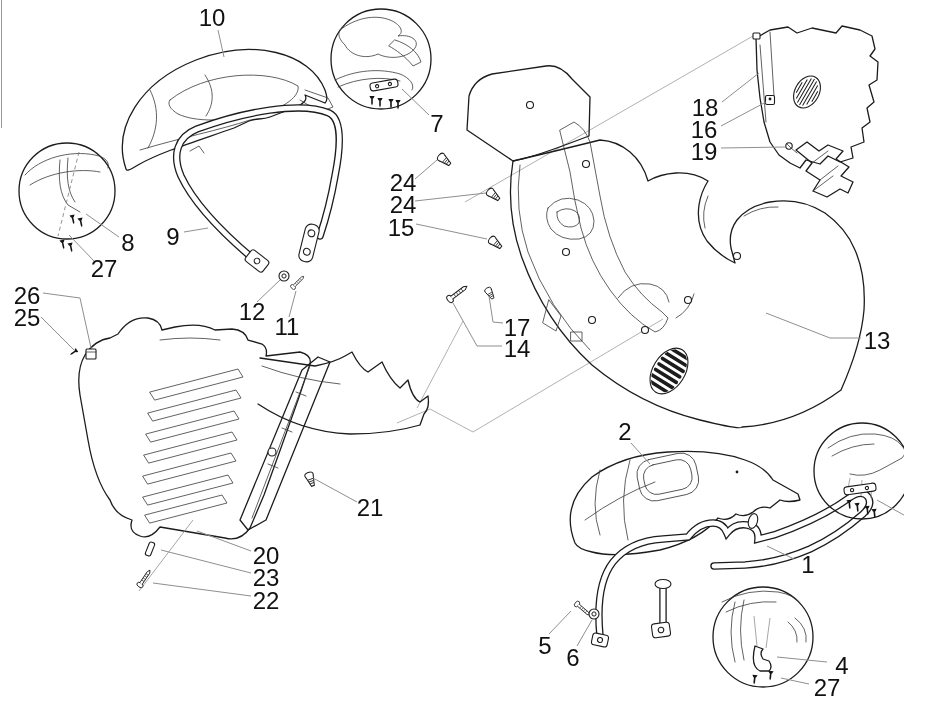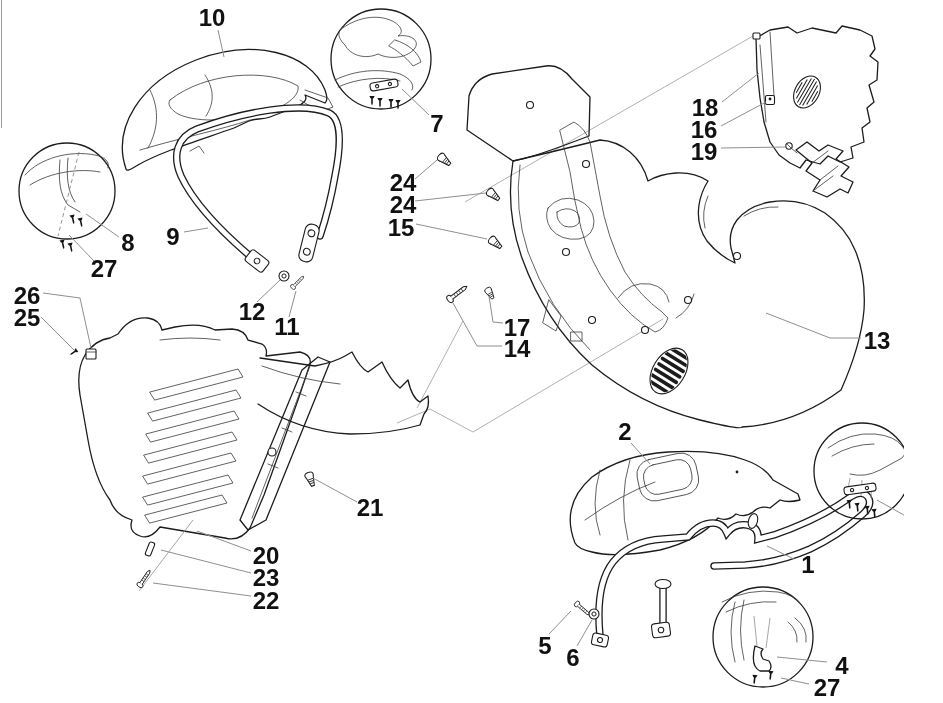--- a/index.html
+++ b/index.html
@@ -1,17 +1,17 @@
 <!DOCTYPE html>
 <html><head>
 <meta charset="utf-8">
 <style>
   html,body{margin:0;padding:0;background:#fff;}
   .stage{position:relative;width:904px;height:703px;background:#fff;overflow:hidden;
-         font-family:"Liberation Sans", sans-serif;font-weight:bold;}
+         font-family:"Liberation Sans", sans-serif;}
   svg{position:absolute;left:0;top:0;}
   .lbl{font-family:"Liberation Sans", sans-serif;font-size:24px;fill:#111;}
   .ink{stroke:#1c1c1c;fill:none;stroke-width:1.3;stroke-linecap:round;stroke-linejoin:round;}
   .ink-thin{stroke:#3a3a3a;fill:none;stroke-width:0.8;stroke-linecap:round;stroke-linejoin:round;}
   .leader{stroke:#8f8f8f;fill:none;stroke-width:1;}
   .refline{stroke:#a8a8a8;fill:none;stroke-width:0.9;}
   .tube-o{stroke:#1c1c1c;fill:none;stroke-width:7.5;stroke-linecap:round;}
   .tube-i{stroke:#ffffff;fill:none;stroke-width:4.9;stroke-linecap:round;}
   .whitefill{fill:#fff;stroke:#1c1c1c;stroke-width:1.1;}
 </style>

